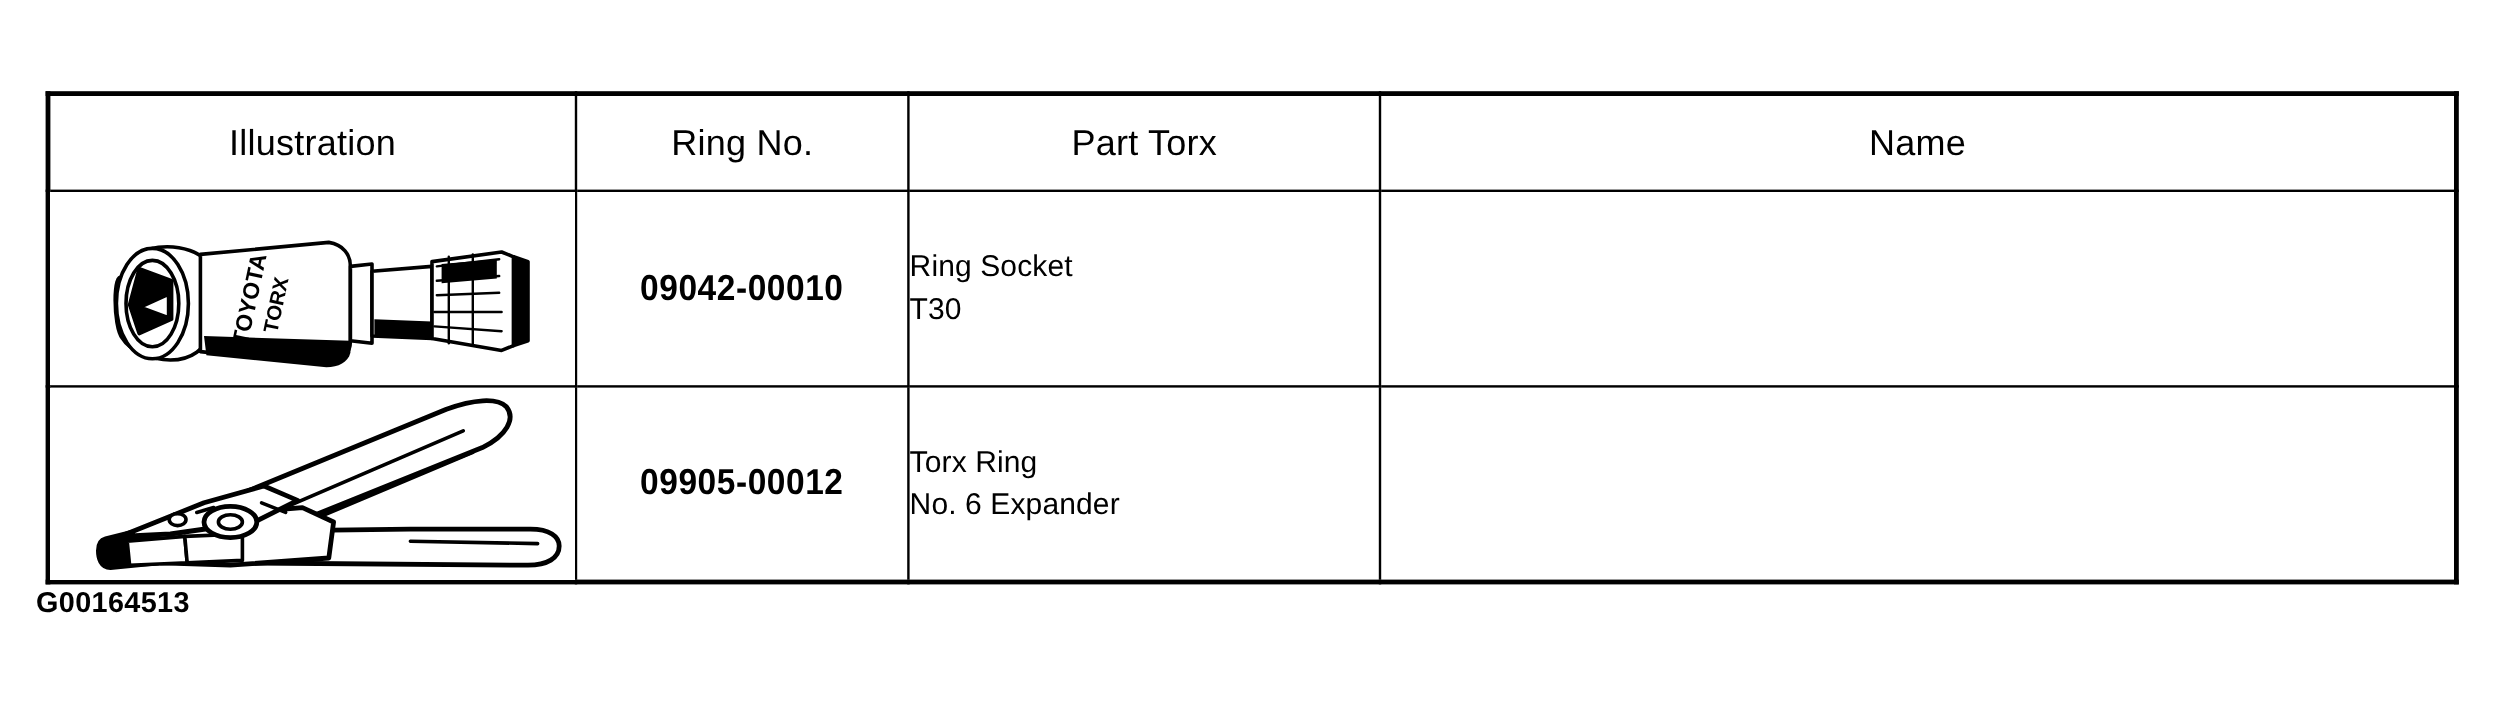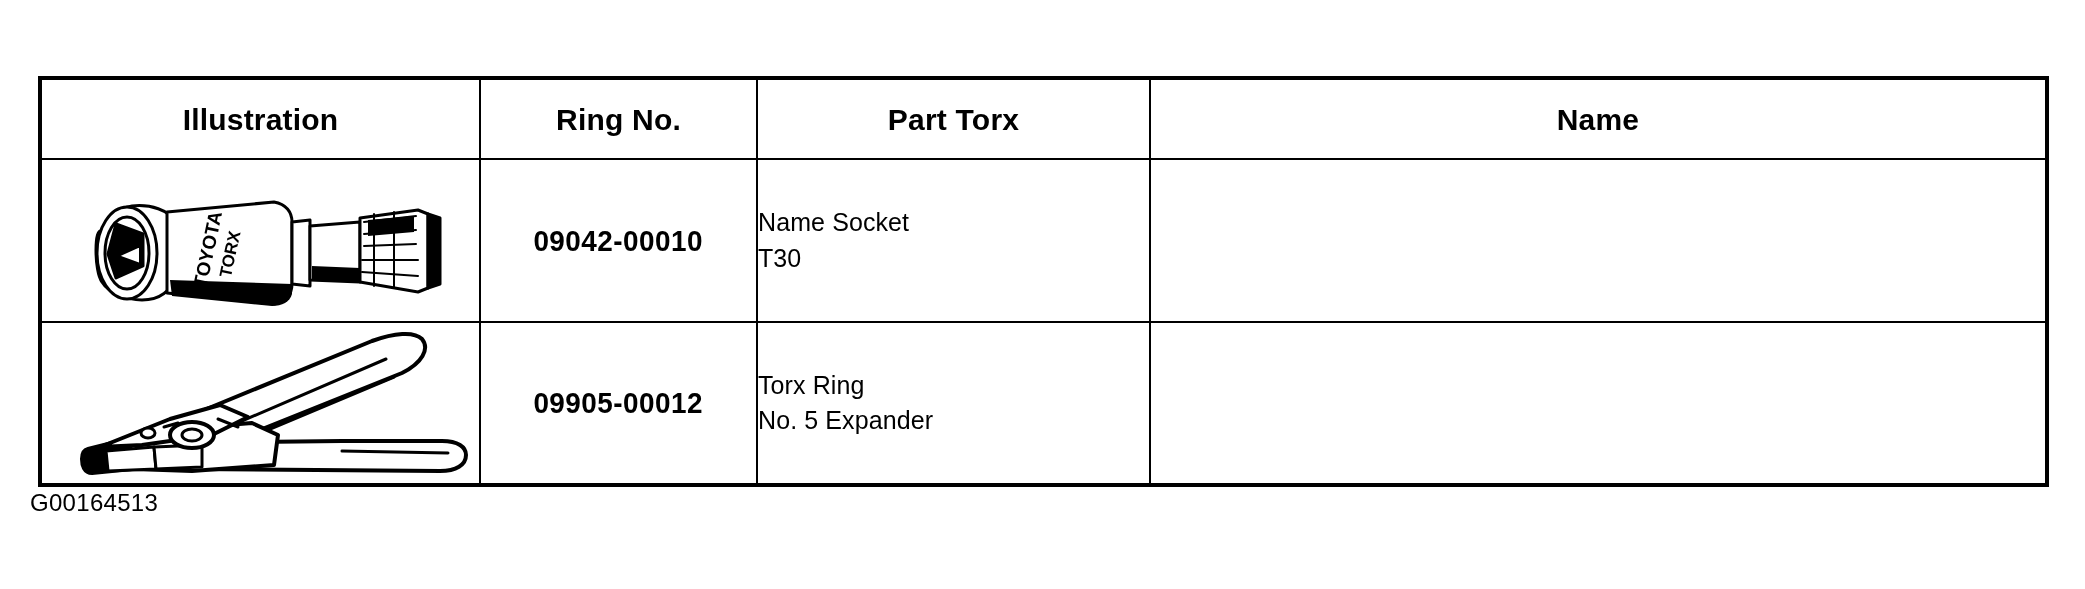--- a/index.html
+++ b/index.html
@@ -50,21 +50,21 @@
   col.c-no    { width: 277px; }
   col.c-name  { width: 393px; }
   col.c-note  { width: 897px; }
 
   tr.header-row { height: 81px; }
   tr.data-row   { height: 163px; }
 
   .hdr-text {
     text-align: center;
     font-size: 30px;
-    font-weight: 700;
+    font-weight: 400;
     letter-spacing: 0.2px;
     line-height: 1.1;
     color: #000000;
   }
 
   .partno-cell {
     text-align: center;
     border-radius: 30px;
   }
   .partno-text {
@@ -103,21 +103,21 @@
   .illus-wrap svg { display: block; }
 
   .note-cell { }
 
   
   .caption {
     position: absolute;
     left: 30px;
     top: 489px;
     font-size: 24px;
-    font-weight: 400;
+    font-weight: 700;
     letter-spacing: 0.3px;
     color: #000000;
     white-space: nowrap;
   }
 </style>
 </head>
 <body>
 
 <div id="page">
 
@@ -183,21 +183,21 @@
                 <text x="0" y="-6" text-anchor="middle" font-family="Liberation Sans, sans-serif" font-size="19" font-weight="bold" fill="#000">TOYOTA</text>
                 <text x="0" y="16" text-anchor="middle" font-family="Liberation Sans, sans-serif" font-size="17" font-weight="bold" fill="#000">TORX</text>
               </g>
             </svg>
           </span>
         </td>
         <td class="partno-cell">
           <span class="partno-text">09042-00010</span>
         </td>
         <td class="partname-cell">
-          <span class="partname-line">Name Socket</span>
+          <span class="partname-line">Ring Socket</span>
           <span class="partname-line">T30</span>
         </td>
         <td class="note-cell"></td>
       </tr>
 
       <tr class="data-row">
         <td class="illus-cell">
           <span class="illus-wrap">
             <svg width="440" height="159" viewBox="0 0 440 159" xmlns="http://www.w3.org/2000/svg" aria-label="Snap ring No. 1 expander pliers">
               <g fill="#fff" stroke="#000" stroke-width="4" stroke-linejoin="round" stroke-linecap="round">
@@ -230,21 +230,21 @@
                 <path d="M122 104 L136 100" stroke-width="3" fill="none"></path>
               </g>
             </svg>
           </span>
         </td>
         <td class="partno-cell">
           <span class="partno-text">09905-00012</span>
         </td>
         <td class="partname-cell">
           <span class="partname-line">Torx Ring</span>
-          <span class="partname-line">No. 5 Expander</span>
+          <span class="partname-line">No. 6 Expander</span>
         </td>
         <td class="note-cell"></td>
       </tr>
 
     </tbody>
   </table>
 
   <div class="caption">G00164513</div>
 
 </div>

